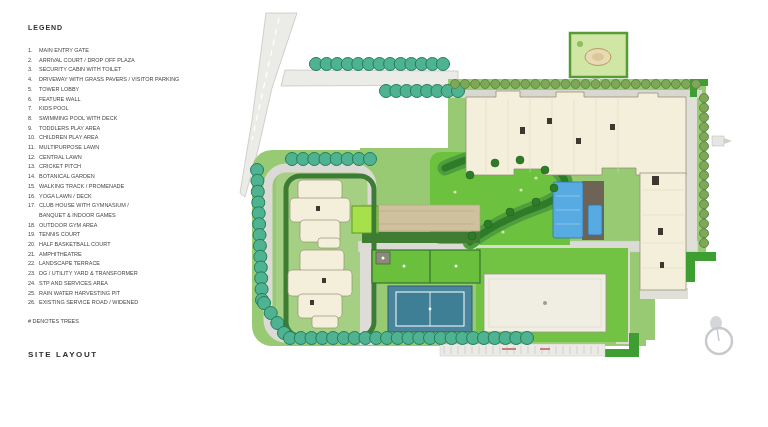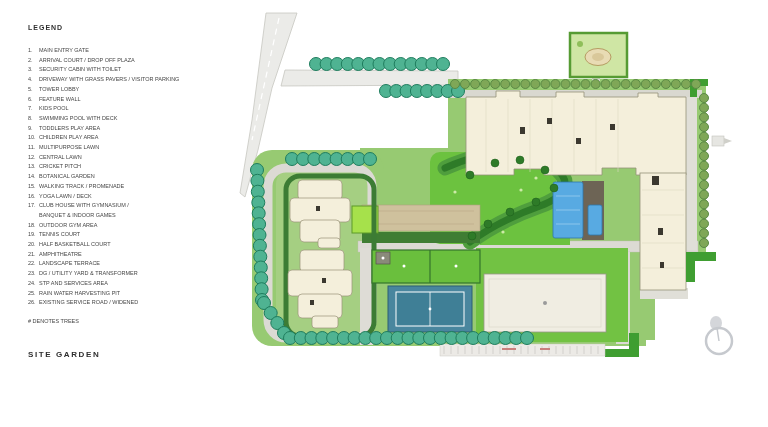--- a/index.html
+++ b/index.html
@@ -125,21 +125,21 @@
           <span class="num">25.</span>
           <span class="lab">RAIN WATER HARVESTING PIT</span>
         </div>
         <div class="legend-row">
           <span class="num">26.</span>
           <span class="lab">EXISTING SERVICE ROAD / WIDENED</span>
         </div>
       </div>
     <div class="legend-note"># DENOTES TREES</div>
   </div>
-  <div class="sheet-title">SITE GARDEN</div>
+  <div class="sheet-title">SITE LAYOUT</div>
 
   <svg id="plan-svg" width="768" height="427" viewBox="0 0 768 427">
 
     <g>
       <path d="M266,13 L297,13 L272,88 L258,150 L245,197 L240,193 L252,120 Z" fill="#ebebe8" stroke="#c6c6c0" stroke-width="0.8"></path>
       <path d="M285,70 L458,71 L458,85 L281,86 Z" fill="#ebebe8" stroke="#c6c6c0" stroke-width="0.8"></path>
       <path d="M279,18 L252,140" stroke="#ffffff" stroke-width="1.2" stroke-dasharray="6 5" fill="none"></path>
     </g>
 
     <g>

